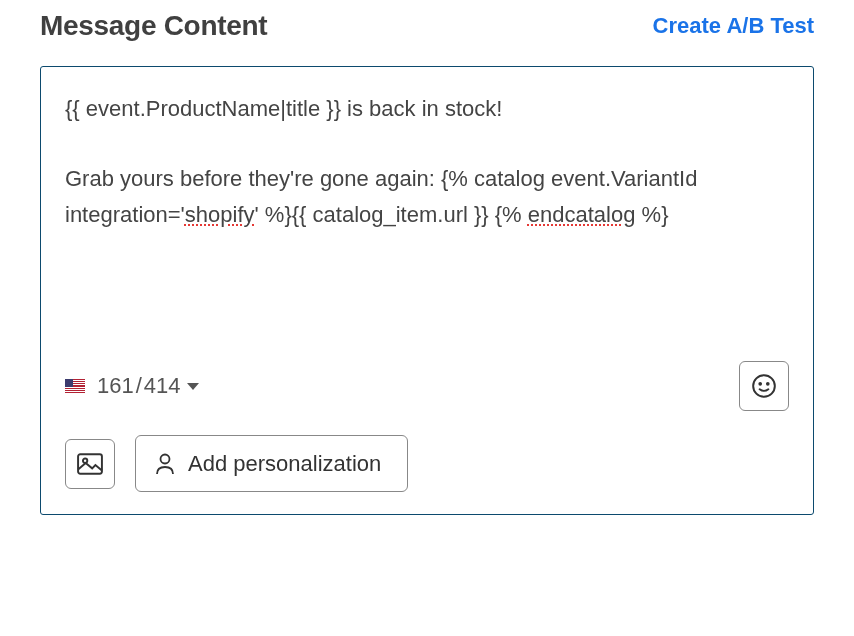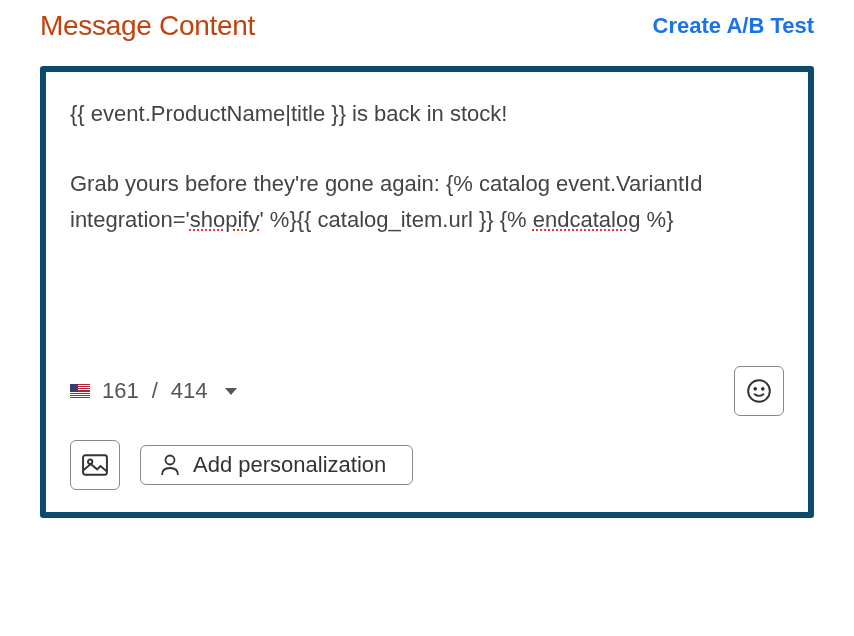--- a/index.html
+++ b/index.html
@@ -18,32 +18,32 @@
       padding: 10px 40px 40px 40px;
     }
     .header {
       display: flex;
       justify-content: space-between;
       align-items: center;
       margin-bottom: 24px;
     }
     .title {
       font-size: 28px;
-      font-weight: 400;
-      color: #c2410c;
+      font-weight: 700;
+      color: #404040;
       letter-spacing: -0.3px;
     }
     .ab-test-link {
       font-size: 22px;
       color: #1a73e8;
       font-weight: 700;
       cursor: pointer;
     }
     .content-box {
-      border: 6px solid #0c4a6e;
+      border: 1px solid #0c4a6e;
       border-radius: 3px;
       padding: 24px 24px 22px 24px;
       background: #fff;
     }
     .message-text {
       font-size: 22px;
       line-height: 1.6;
       color: #444;
       min-height: 260px;
       white-space: pre-wrap;
@@ -97,21 +97,21 @@
       left: 0;
       width: 8px;
       height: 7.5px;
       background: #3c3b6e;
     }
     .char-count {
       font-size: 22px;
       color: #555;
       display: flex;
       align-items: center;
-      gap: 13px;
+      gap: 2px;
     }
     .chevron-down {
       display: inline-block;
       width: 0;
       height: 0;
       border-left: 6px solid transparent;
       border-right: 6px solid transparent;
       border-top: 7px solid #555;
       margin-left: 4px;
     }
@@ -145,21 +145,21 @@
       display: flex;
       align-items: center;
       justify-content: center;
       cursor: pointer;
     }
     .image-icon-svg {
       width: 26px;
       height: 22px;
     }
     .personalization-button {
-      height: 40px;
+      height: 57px;
       border: 1.5px solid #888;
       border-radius: 6px;
       background: #fff;
       display: flex;
       align-items: center;
       gap: 12px;
       padding: 0 26px 0 18px;
       cursor: pointer;
       font-size: 22px;
       color: #333;

